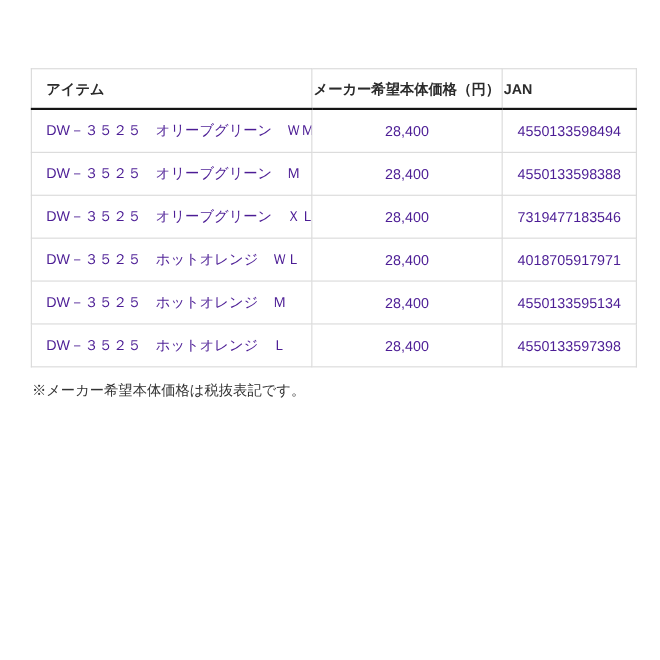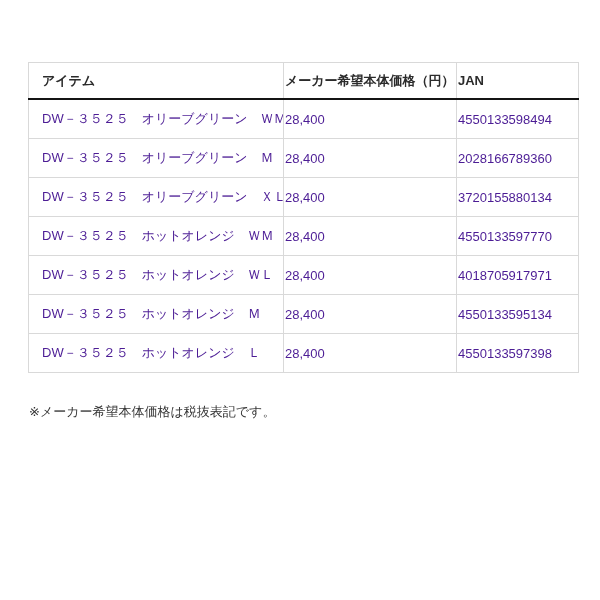--- a/index.html
+++ b/index.html
@@ -56,27 +56,28 @@
   }
   .price-table tbody td {
     height: 36px;
   }
   .price-table td.td-item {
     text-align: left;
     padding-left: 13px;
   }
   .price-table td.td-price,
   .price-table td.td-jan {
-    text-align: left;
+    text-align: center;
   }
   .footnote {
-    margin-top: 30px;
+    margin-top: 12px;
     font-size: 13px;
     color: #333333;
     padding-left: 1px;
+    font-family: Liberation Mono, monospace;
   }
 </style>
 </head>
 <body>
 
 <div class="page">
   <div class="table-wrap">
     <table class="price-table">
       <colgroup>
         <col class="c1">
@@ -92,31 +93,26 @@
       </thead>
       <tbody>
           <tr>
             <td class="td-item">DW－３５２５　オリーブグリーン　ＷＭ</td>
             <td class="td-price">28,400</td>
             <td class="td-jan">4550133598494</td>
           </tr>
           <tr>
             <td class="td-item">DW－３５２５　オリーブグリーン　Ｍ</td>
             <td class="td-price">28,400</td>
-            <td class="td-jan">2028166789360</td>
+            <td class="td-jan">4550133598388</td>
           </tr>
           <tr>
             <td class="td-item">DW－３５２５　オリーブグリーン　ＸＬ</td>
             <td class="td-price">28,400</td>
-            <td class="td-jan">3720155880134</td>
-          </tr>
-          <tr>
-            <td class="td-item">DW－３５２５　ホットオレンジ　ＷＭ</td>
-            <td class="td-price">28,400</td>
-            <td class="td-jan">4550133597770</td>
+            <td class="td-jan">7319477183546</td>
           </tr>
           <tr>
             <td class="td-item">DW－３５２５　ホットオレンジ　ＷＬ</td>
             <td class="td-price">28,400</td>
             <td class="td-jan">4018705917971</td>
           </tr>
           <tr>
             <td class="td-item">DW－３５２５　ホットオレンジ　Ｍ</td>
             <td class="td-price">28,400</td>
             <td class="td-jan">4550133595134</td>

